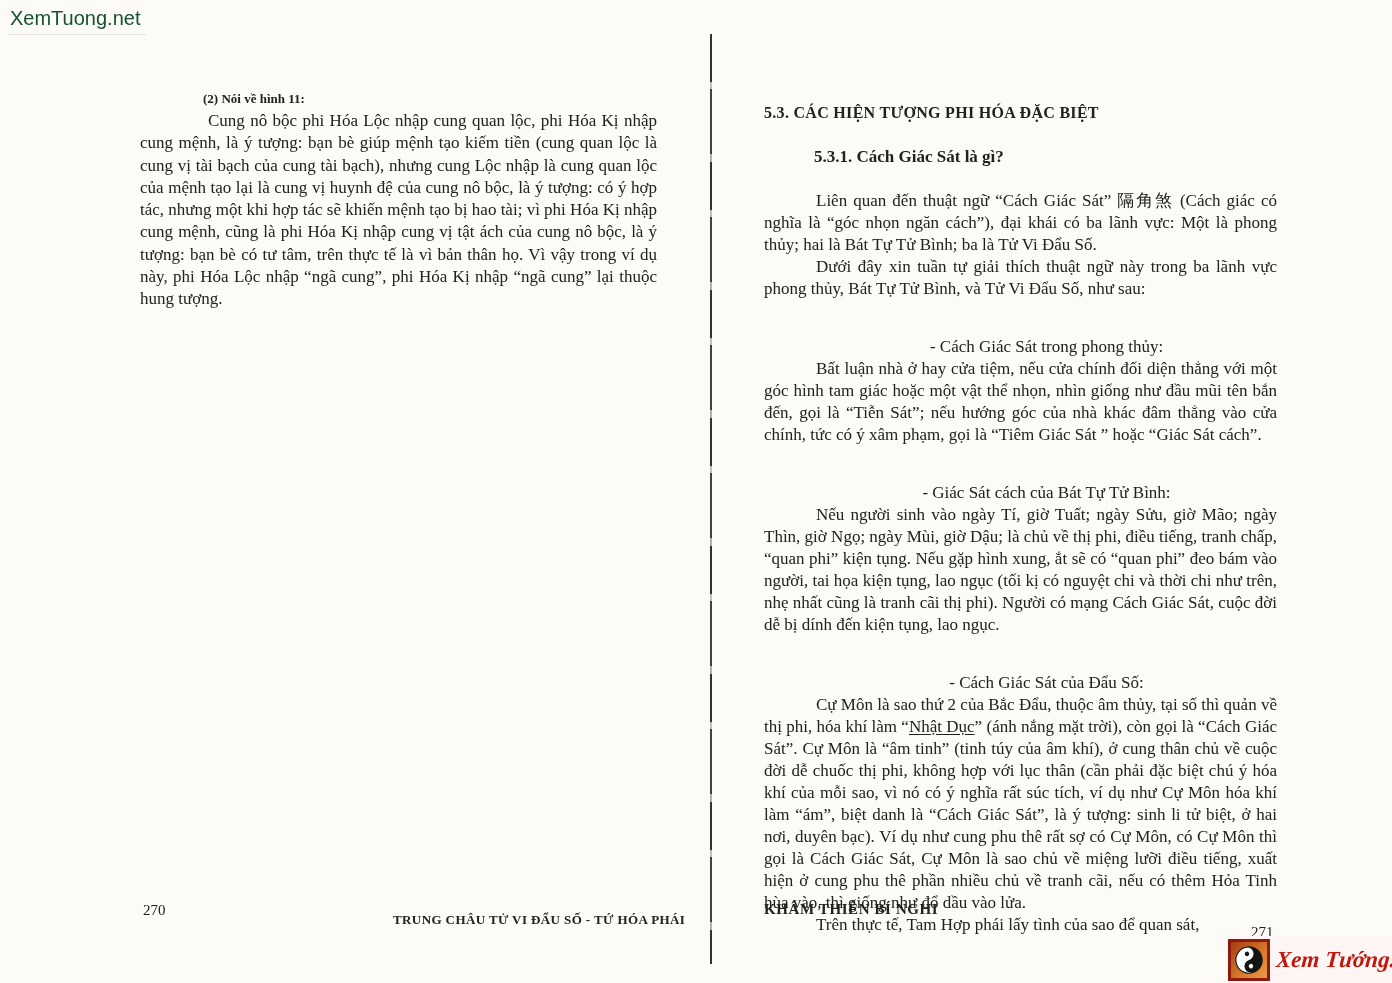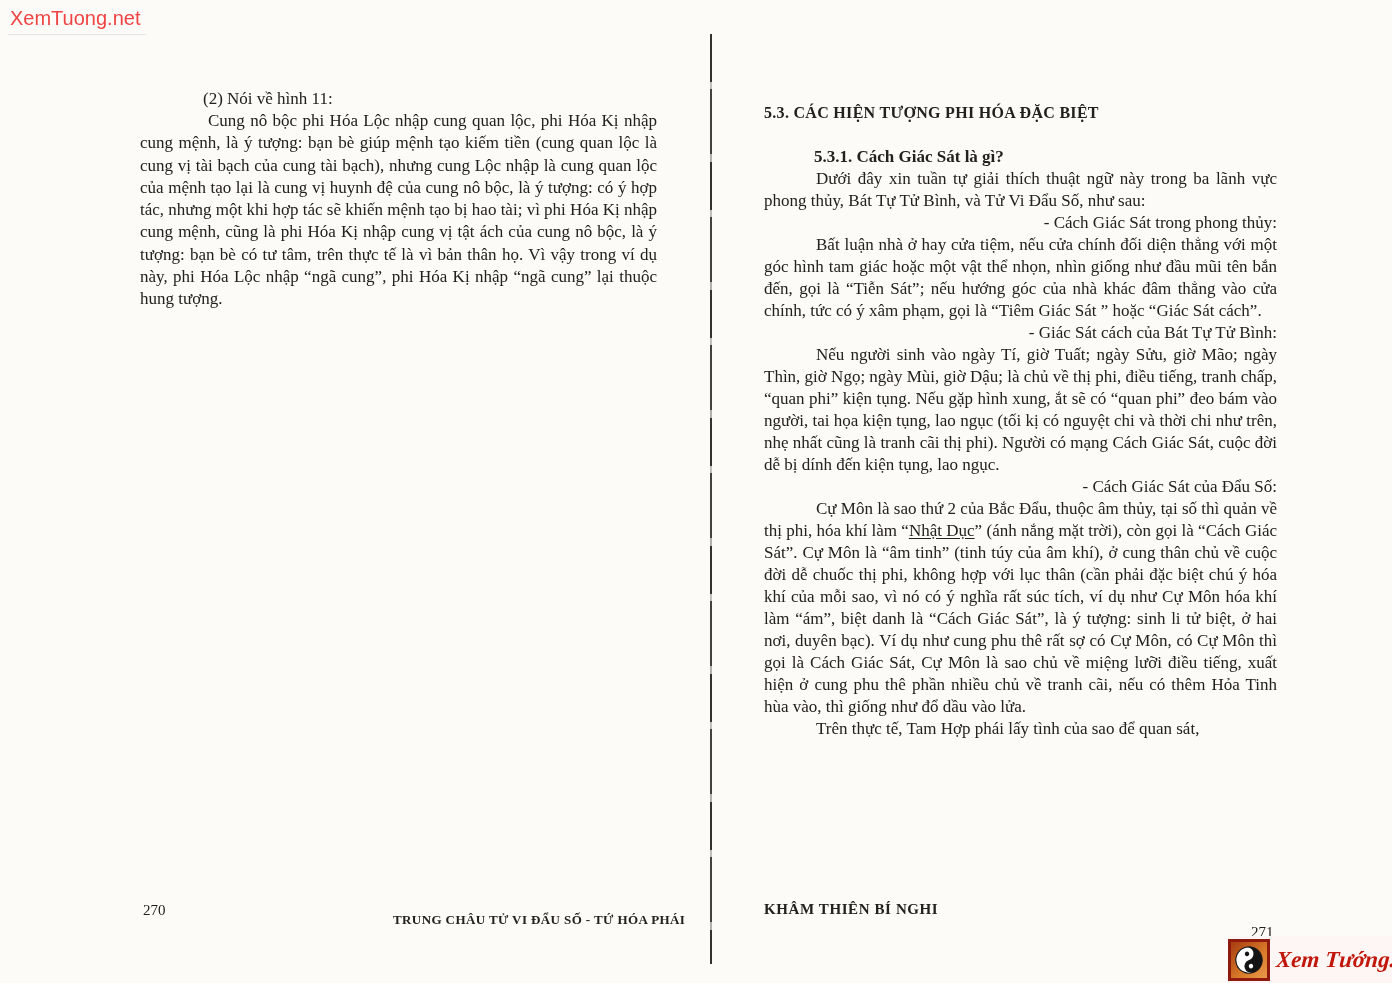--- a/index.html
+++ b/index.html
@@ -8,38 +8,38 @@
     width:1392px;height:983px;
     background:#fcfbf8;
     overflow:hidden;
     font-family:"Liberation Serif", serif;
     color:#23211c;
   }
   
   .watermark{
     position:absolute;left:8px;top:5px;
     font-family:"Liberation Sans", sans-serif;
-    font-size:20px;color:#ef4444;text-decoration:none;
+    font-size:20px;color:#14532d;text-decoration:none;
     padding:2px 6px 4px 2px;
     border-bottom:1px solid #e4e4e4;
   }
   
   .gutter{
     position:absolute;left:710px;top:34px;width:2px;height:930px;
     background:repeating-linear-gradient(180deg,
       rgba(35,33,28,.92) 0 48px,
       rgba(35,33,28,.28) 48px 55px,
       rgba(35,33,28,.85) 55px 120px,
       rgba(35,33,28,.35) 120px 128px);
   }
   
   .left-page{position:absolute;left:140px;top:88px;width:517px;}
   .left-page h3{
     margin:0 0 0 63px;padding:0;
-    font-size:17px;font-weight:normal;line-height:22px;
+    font-size:13px;font-weight:bold;line-height:22px;
   }
   .left-page p{
     margin:0;padding:0;
     font-size:17px;line-height:22.3px;
     text-align:justify;text-indent:68px;
   }
   
   .right-page{position:absolute;left:764px;top:102px;width:513px;}
   .right-page h1{
     margin:0;padding:0;
@@ -48,21 +48,21 @@
   .right-page h2{
     margin:22px 0 0 50px;padding:0;
     font-size:17px;font-weight:bold;line-height:22px;
   }
   .right-page p{
     margin:0;padding:0;
     font-size:17px;line-height:22px;
     text-align:justify;text-indent:52px;
   }
   .right-page p.first{margin-top:22px;}
-  .right-page p.dash{text-align:right;text-indent:52px;}
+  .right-page p.dash{text-align:center;text-indent:52px;margin-top:36px;}
   .u{text-decoration:underline;text-underline-offset:2px;}
   
   .pg-num{position:absolute;font-size:15px;}
   .pg-num.left{left:143px;top:902px;}
   .pg-num.right{left:1251px;top:924px;}
   .book-title{
     position:absolute;left:393px;top:904px;width:270px;
     font-size:13px;font-weight:bold;letter-spacing:.4px;white-space:nowrap;margin-top:8px;
   }
   .chapter-title{
@@ -99,20 +99,21 @@
   <div class="gutter"></div>
 
   <section class="left-page">
     <h3>(2) Nói về hình 11:</h3>
     <p>Cung nô bộc phi Hóa Lộc nhập cung quan lộc, phi Hóa Kị nhập cung mệnh, là ý tượng: bạn bè giúp mệnh tạo kiếm tiền (cung quan lộc là cung vị tài bạch của cung tài bạch), nhưng cung Lộc nhập là cung quan lộc của mệnh tạo lại là cung vị huynh đệ của cung nô bộc, là ý tượng: có ý hợp tác, nhưng một khi hợp tác sẽ khiến mệnh tạo bị hao tài; vì phi Hóa Kị nhập cung mệnh, cũng là phi Hóa Kị nhập cung vị tật ách của cung nô bộc, là ý tượng: bạn bè có tư tâm, trên thực tế là vì bản thân họ. Vì vậy trong ví dụ này, phi Hóa Lộc nhập “ngã cung”, phi Hóa Kị nhập “ngã cung” lại thuộc hung tượng.</p>
   </section>
 
   <section class="right-page">
     <h1>5.3. CÁC HIỆN TƯỢNG PHI HÓA ĐẶC BIỆT</h1>
     <h2>5.3.1. Cách Giác Sát là gì?</h2>
+    <p class="first">Liên quan đến thuật ngữ “Cách Giác Sát” 隔角煞 (Cách giác có nghĩa là “góc nhọn ngăn cách”), đại khái có ba lãnh vực: Một là phong thủy; hai là Bát Tự Tử Bình; ba là Tử Vi Đẩu Số.</p>
     <p>Dưới đây xin tuần tự giải thích thuật ngữ này trong ba lãnh vực phong thủy, Bát Tự Tử Bình, và Tử Vi Đẩu Số, như sau:</p>
     <p class="dash">- Cách Giác Sát trong phong thủy:</p>
     <p>Bất luận nhà ở hay cửa tiệm, nếu cửa chính đối diện thẳng với một góc hình tam giác hoặc một vật thể nhọn, nhìn giống như đầu mũi tên bắn đến, gọi là “Tiễn Sát”; nếu hướng góc của nhà khác đâm thẳng vào cửa chính, tức có ý xâm phạm, gọi là “Tiêm Giác Sát ” hoặc “Giác Sát cách”.</p>
     <p class="dash">- Giác Sát cách của Bát Tự Tử Bình:</p>
     <p>Nếu người sinh vào ngày Tí, giờ Tuất; ngày Sửu, giờ Mão; ngày Thìn, giờ Ngọ; ngày Mùi, giờ Dậu; là chủ về thị phi, điều tiếng, tranh chấp, “quan phi” kiện tụng. Nếu gặp hình xung, ắt sẽ có “quan phi” đeo bám vào người, tai họa kiện tụng, lao ngục (tối kị có nguyệt chi và thời chi như trên, nhẹ nhất cũng là tranh cãi thị phi). Người có mạng Cách Giác Sát, cuộc đời dễ bị dính đến kiện tụng, lao ngục.</p>
     <p class="dash">- Cách Giác Sát của Đẩu Số:</p>
     <p><span>Cự Môn là sao thứ 2 của Bắc Đẩu, thuộc âm thủy, tại số thì quản về thị phi, hóa khí làm “</span><span class="u">Nhật Dục</span><span>” (ánh nắng mặt trời), còn gọi là “Cách Giác Sát”. Cự Môn là “âm tinh” (tinh túy của âm khí), ở cung thân chủ về cuộc đời dễ chuốc thị phi, không hợp với lục thân (cần phải đặc biệt chú ý hóa khí của mỗi sao, vì nó có ý nghĩa rất súc tích, ví dụ như Cự Môn hóa khí làm “ám”, biệt danh là “Cách Giác Sát”, là ý tượng: sinh li tử biệt, ở hai nơi, duyên bạc). Ví dụ như cung phu thê rất sợ có Cự Môn, có Cự Môn thì gọi là Cách Giác Sát, Cự Môn là sao chủ về miệng lưỡi điều tiếng, xuất hiện ở cung phu thê phần nhiều chủ về tranh cãi, nếu có thêm Hỏa Tinh hùa vào, thì giống như đổ dầu vào lửa.</span></p>
     <p>Trên thực tế, Tam Hợp phái lấy tình của sao để quan sát,</p>
   </section>
 

